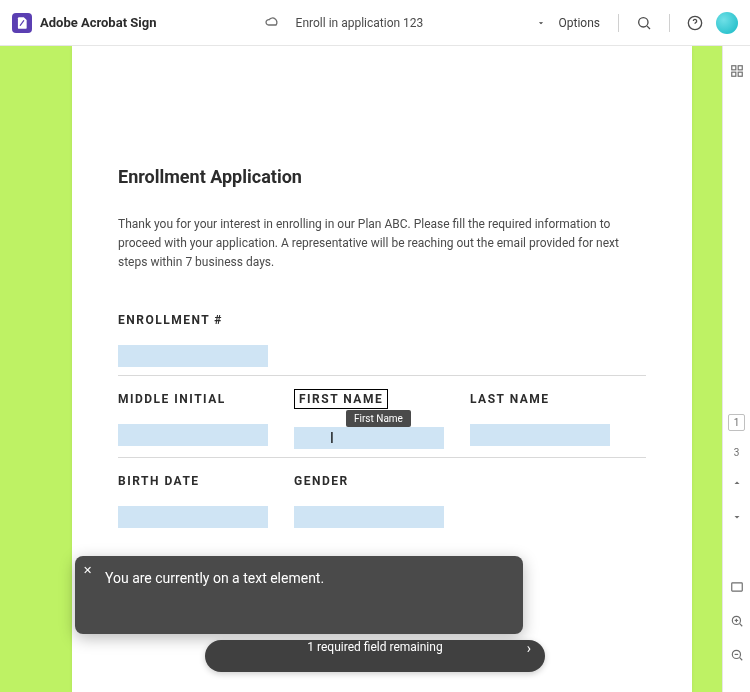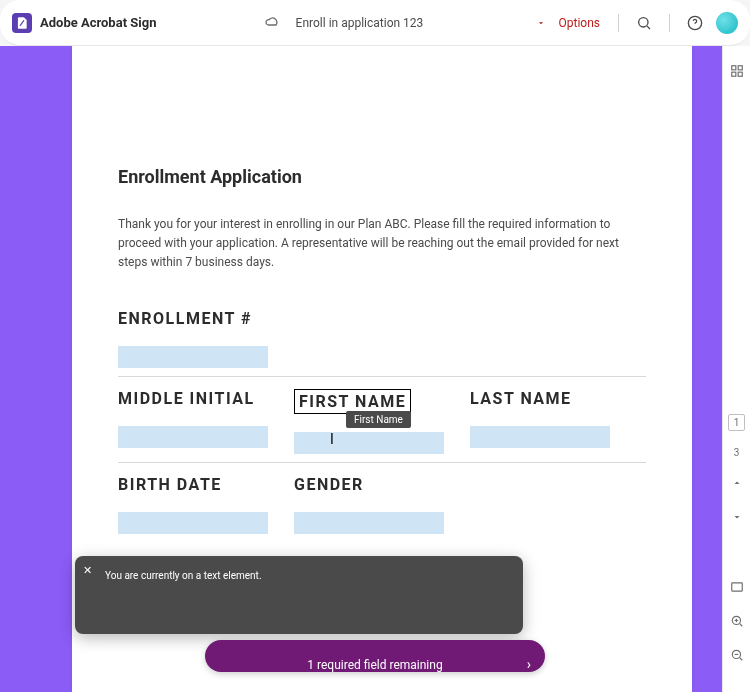--- a/index.html
+++ b/index.html
@@ -1,62 +1,62 @@
 <!DOCTYPE html>
 <html><head>
   <meta charset="utf-8">
   <style>
     * { margin: 0; padding: 0; box-sizing: border-box; }
     body { font-family: -apple-system, BlinkMacSystemFont, "Segoe UI", Roboto, Helvetica, Arial, sans-serif; background: #f5f5f5; width: 750px; height: 692px; overflow: hidden; position: relative; }
 
     
-    .topbar { background: #fff; height: 46px; display: flex; align-items: center; padding: 0 12px; border-bottom: 1px solid #e6e6e6; border-radius: 20px; }
+    .topbar { background: #fff; height: 46px; display: flex; align-items: center; padding: 0 12px; border-bottom: 1px solid #e6e6e6; }
     .app-logo { width: 20px; height: 20px; background: #5b3fb2; border-radius: 4px; display: flex; align-items: center; justify-content: center; margin-right: 8px; }
     .app-logo svg { width: 14px; height: 14px; }
     .app-name { font-size: 13px; font-weight: 700; color: #2c2c2c; }
     .doc-title-wrap { flex: 1; display: flex; align-items: center; justify-content: center; gap: 16px; }
     .cloud-icon { color: #6e6e6e; }
     .doc-title { font-size: 12px; color: #4b4b4b; }
     .right-controls { display: flex; align-items: center; gap: 8px; }
-    .options-btn { font-size: 12px; color: #b91c1c; display: flex; align-items: center; gap: 12px; cursor: pointer; padding: 4px 6px; }
+    .options-btn { font-size: 12px; color: #404040; display: flex; align-items: center; gap: 12px; cursor: pointer; padding: 4px 6px; }
     .vdiv { height: 18px; width: 1px; background: #d0d0d0; margin: 0 4px; }
     .icon-btn { width: 26px; height: 26px; display: flex; align-items: center; justify-content: center; color: #4b4b4b; cursor: pointer; border-radius: 4px; }
     .avatar { width: 22px; height: 22px; border-radius: 50%; background: radial-gradient(circle at 35% 35%, #6fe0e7, #15b8c4); cursor: pointer; }
 
     
-    .stage { position: absolute; top: 46px; left: 0; right: 28px; bottom: 0; background: #8b5cf6; overflow: hidden; }
+    .stage { position: absolute; top: 46px; left: 0; right: 28px; bottom: 0; background: #bef264; overflow: hidden; }
     .page { position: absolute; background: #fff; width: 620px; left: 72px; top: 0; bottom: 0; box-shadow: 0 1px 3px rgba(0,0,0,0.08); padding: 120px 46px 40px 46px; overflow: hidden; }
 
     .heading { font-size: 18px; font-weight: 700; color: #2c2c2c; margin-bottom: 28px; }
     .para { font-size: 12px; color: #4b4b4b; line-height: 1.6; margin-bottom: 16px; }
 
     .form-grid { margin-top: 24px; }
     .row { border-bottom: 1px solid #d9d9d9; padding: 12px 0 8px 0; }
     .row:last-child { border-bottom: none; }
     .cols { display: flex; }
     .col { flex: 1; padding-right: 12px; }
-    .lbl { font-size: 16px; font-weight: 700; letter-spacing: 1.5px; color: #2c2c2c; text-transform: uppercase; margin-bottom: 18px; display: inline-block; }
+    .lbl { font-size: 12px; font-weight: 700; letter-spacing: 1.5px; color: #2c2c2c; text-transform: uppercase; margin-bottom: 18px; display: inline-block; }
     .lbl.focused { border: 1.5px solid #000; padding: 2px 4px; background: #fff; }
     .fld { background: #cfe4f4; height: 22px; width: 150px; border: none; outline: none; padding: 0 6px; font-size: 12px; }
     .col3 .fld { width: 140px; }
 
     
     .tooltip { position: absolute; background: #4a4a4a; color: #fff; font-size: 10px; padding: 3px 8px; border-radius: 2px; white-space: nowrap; }
     .tooltip::before { content: ""; position: absolute; top: -5px; left: 22px; border: 5px solid transparent; border-bottom-color: #4a4a4a; }
 
     
     .text-cursor { position: absolute; color: #000; font-size: 14px; }
 
     
     .hint-box { position: absolute; left: 75px; top: 556px; width: 448px; height: 78px; background: #4a4a4a; border-radius: 8px; box-shadow: 0 4px 16px rgba(0,0,0,0.28); padding: 14px 18px; }
     .hint-close { position: absolute; top: 8px; left: 8px; color: #fff; font-size: 11px; cursor: pointer; }
-    .hint-text { color: #fff; font-size: 10px; margin-left: 12px; }
-
-    
-    .status-pill { position: absolute; left: 205px; top: 640px; width: 340px; height: 32px; background: #701a75; border-radius: 20px; display: flex; align-items: flex-end; justify-content: center; color: #fff; font-size: 12px; box-shadow: 0 2px 6px rgba(0,0,0,0.2); cursor: pointer; }
+    .hint-text { color: #fff; font-size: 14px; margin-left: 12px; }
+
+    
+    .status-pill { position: absolute; left: 205px; top: 640px; width: 340px; height: 32px; background: #404040; border-radius: 20px; display: flex; align-items: flex-start; justify-content: center; color: #fff; font-size: 12px; box-shadow: 0 2px 6px rgba(0,0,0,0.2); cursor: pointer; }
     .status-pill .chev { position: absolute; right: 14px; font-size: 14px; }
 
     
     .rail { position: absolute; top: 46px; right: 0; width: 28px; bottom: 0; background: #fff; border-left: 1px solid #e6e6e6; display: flex; flex-direction: column; align-items: center; padding-top: 16px; gap: 16px; }
     .rail-ic { width: 18px; height: 18px; display: flex; align-items: center; justify-content: center; color: #6e6e6e; cursor: pointer; }
     .rail-gap { flex: 1; }
     .page-ind { font-size: 10px; color: #6e6e6e; border: 1px solid #c0c0c0; padding: 2px 5px; border-radius: 2px; cursor: pointer; }
     .page-tot { font-size: 10px; color: #6e6e6e; }
   </style>
 </head>

